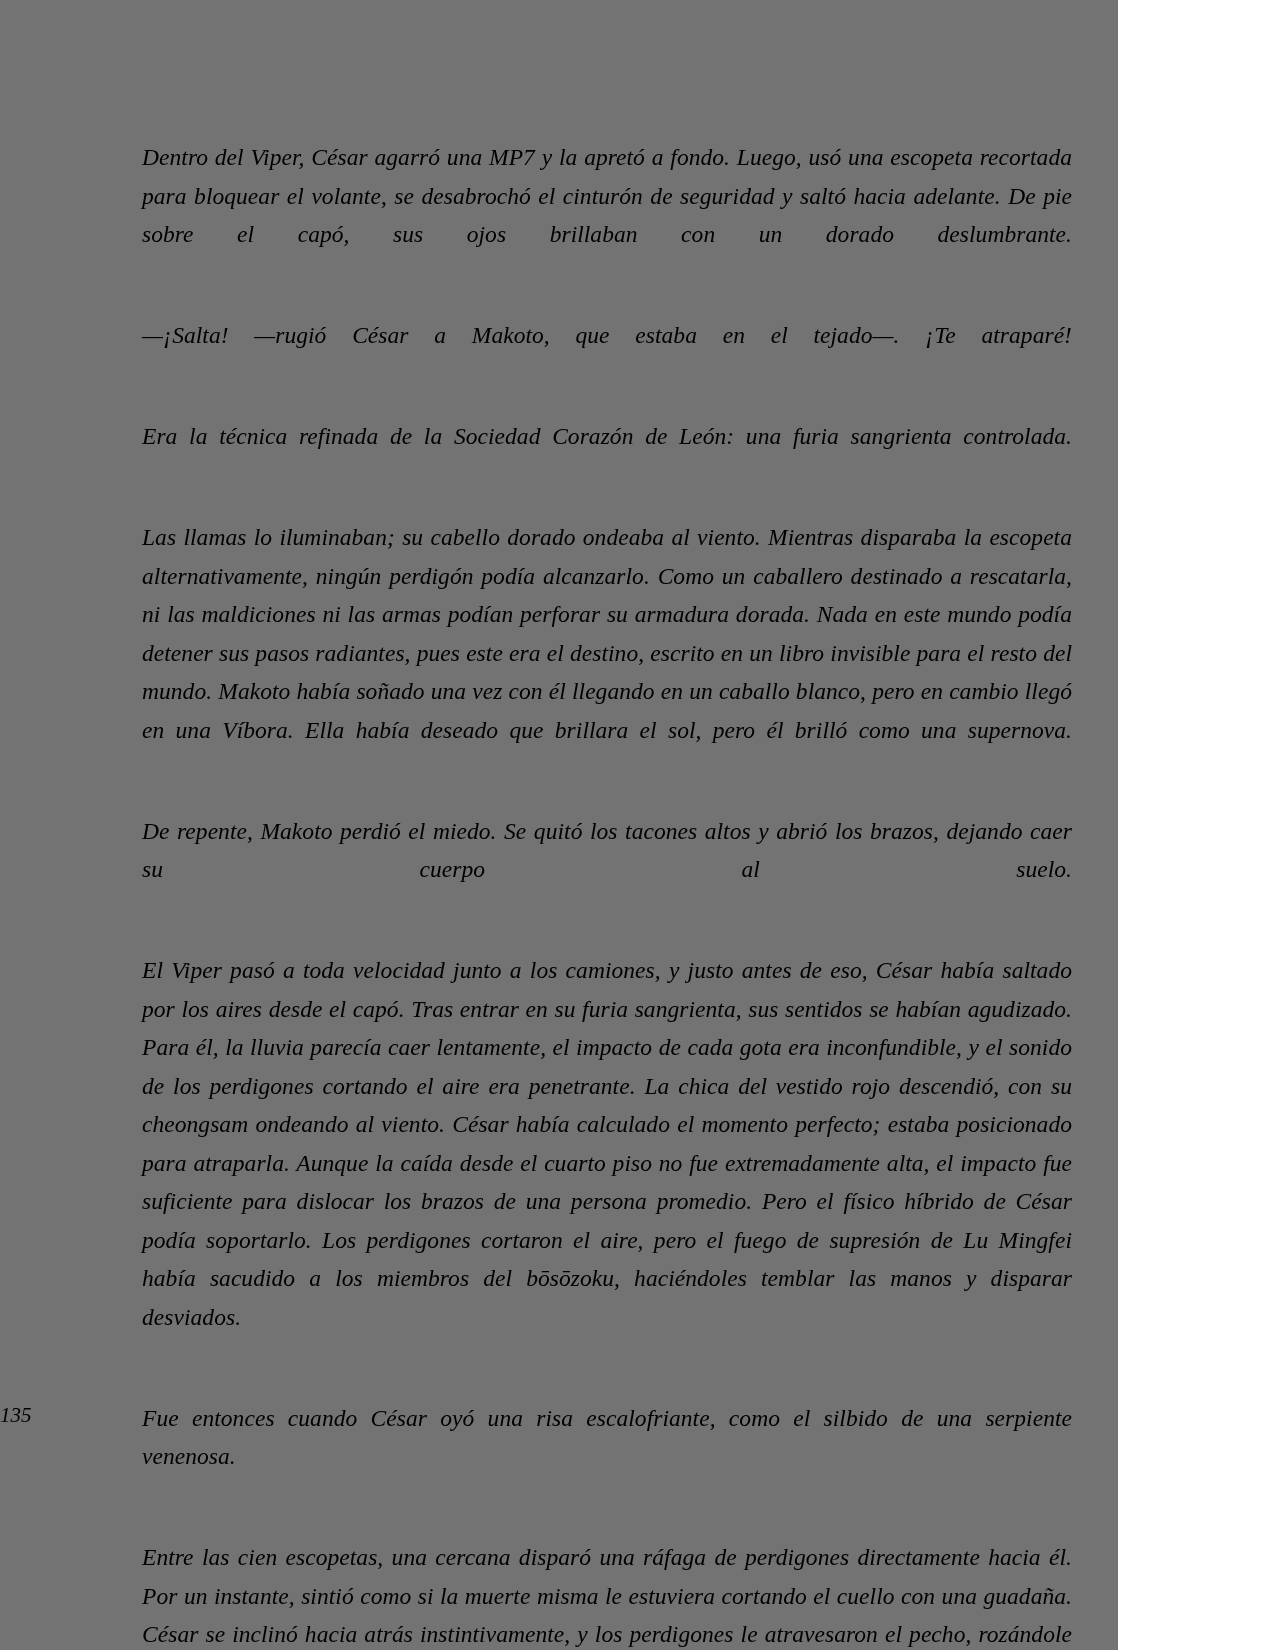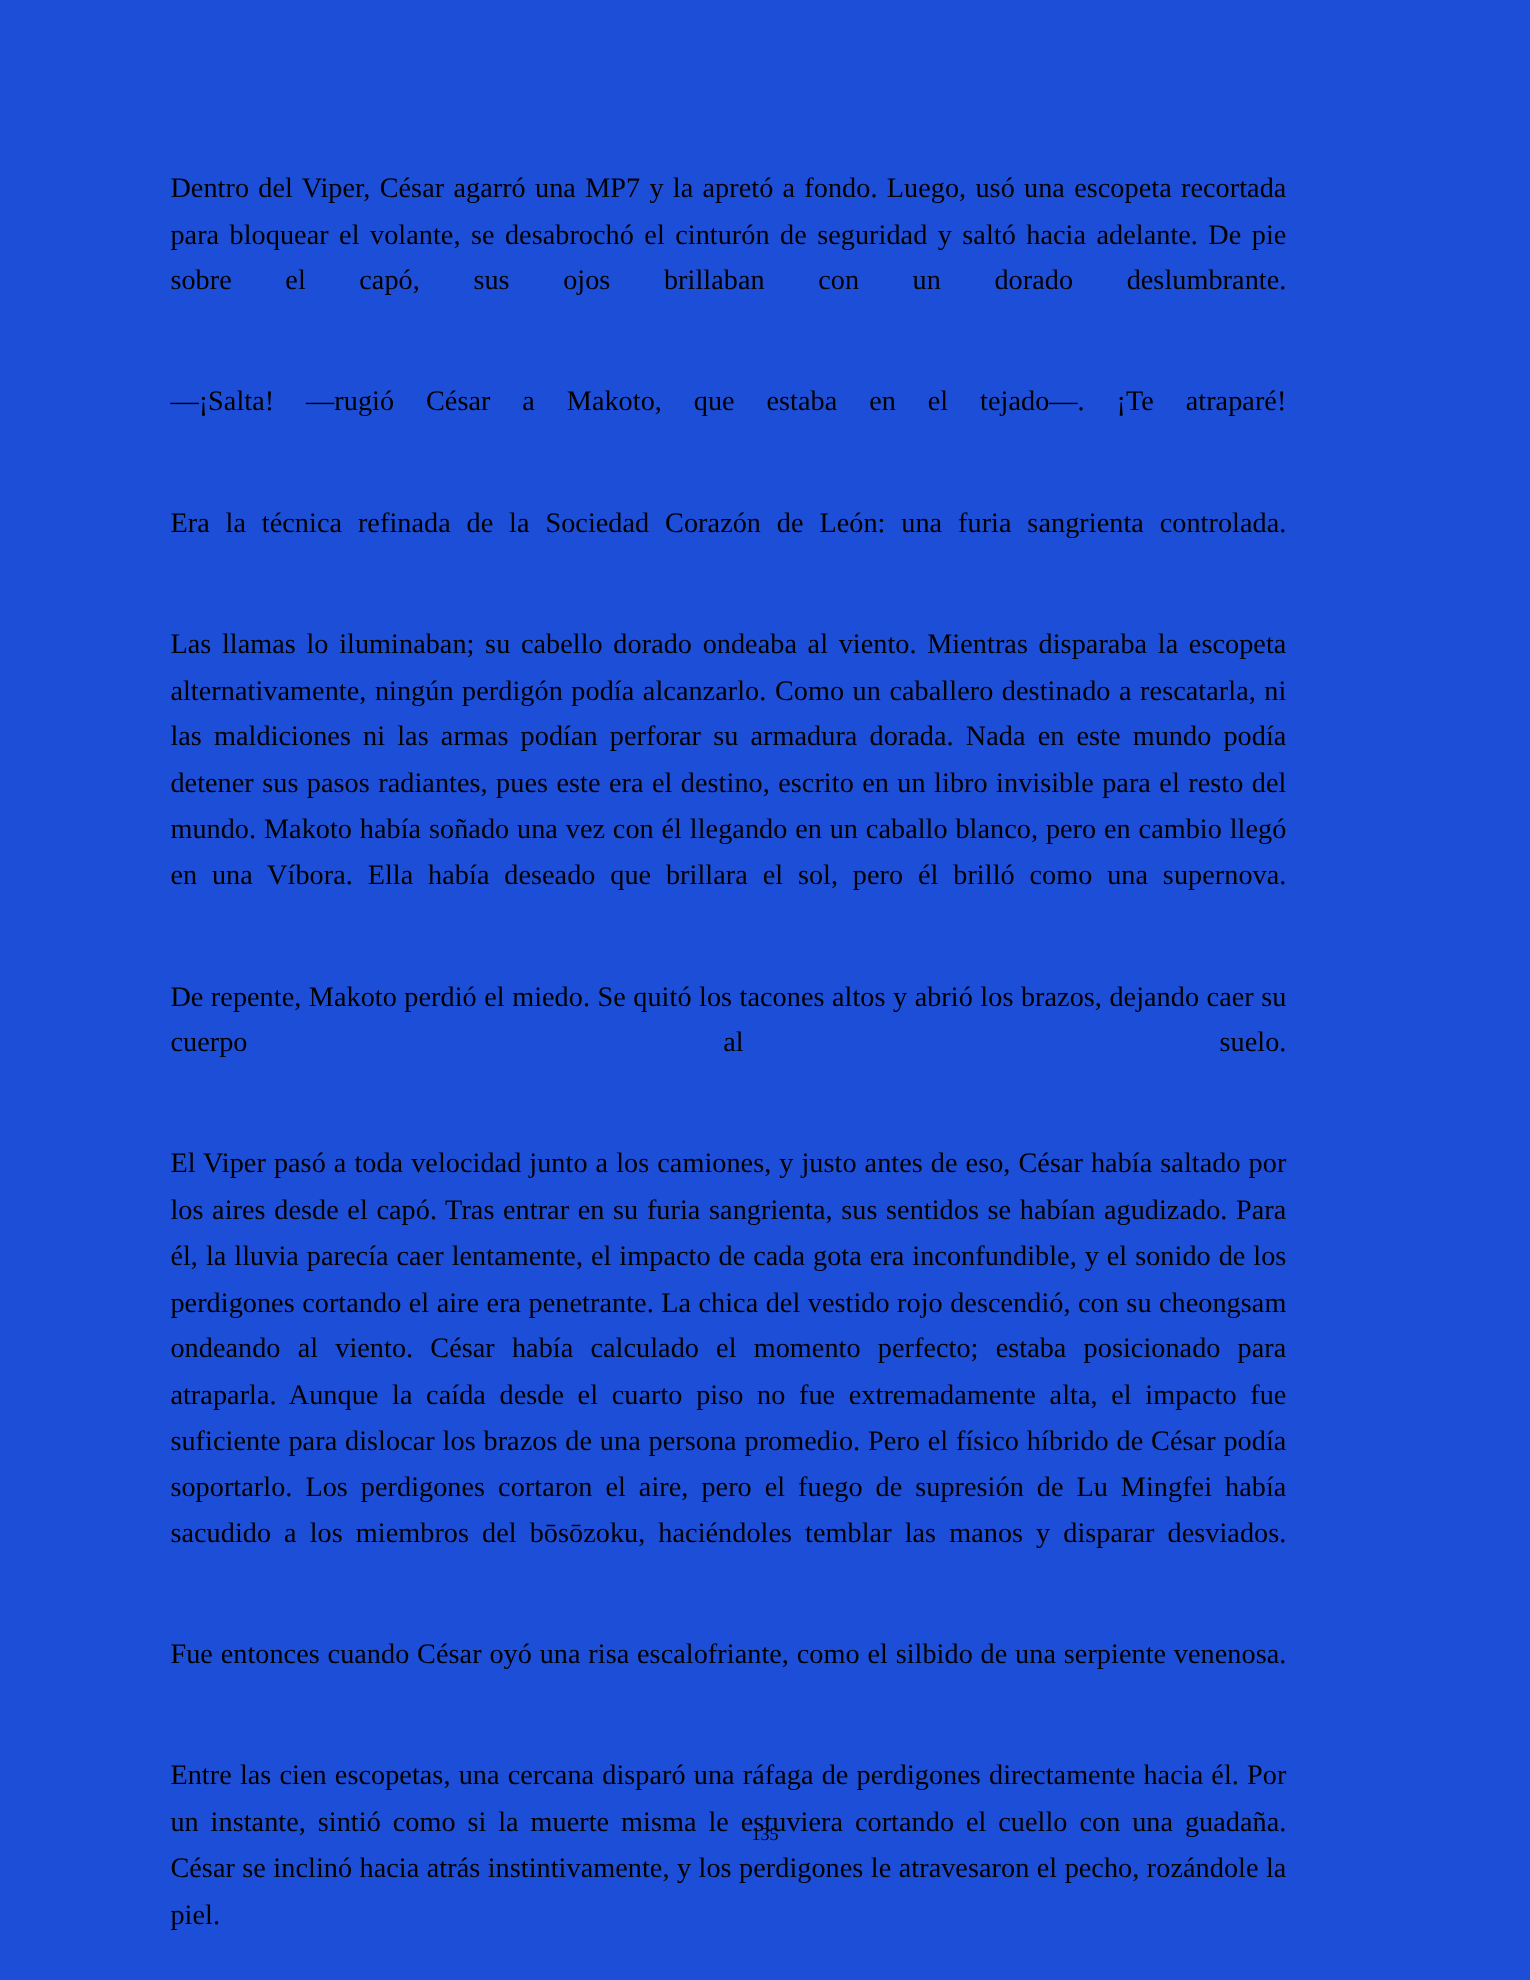--- a/index.html
+++ b/index.html
@@ -3,27 +3,28 @@
 <meta charset="utf-8">
 <style>
   html, body {
     margin: 0;
     padding: 0;
     background: #ffffff;
   }
 
   .page {
     position: relative;
-    width: 1275px;
+    width: 1118px;
     height: 1650px;
-    background: #1d4ed8;
+    background: #737373;
     box-sizing: border-box;
     overflow: hidden;
     font-family: "Liberation Serif", "DejaVu Serif", serif;
     color: #000000;
+    font-style: italic;
   }
 
   .text-column {
     position: absolute;
     left: 142px;
     top: 138px;
     width: 930px;
   }
 
   .para {
@@ -46,23 +47,22 @@
   .para::after {
     content: "";
     display: inline-block;
     width: 100%;
   }
 
   .page-number {
     position: absolute;
     left: 0;
     right: 0;
-    top: 1516px;
-    text-align: center;
-    font-size: 15px;
+    top: 1402px;
+    font-size: 21px;
     line-height: 26px;
     font-family: "Liberation Serif", "DejaVu Serif", serif;
     color: #000000;
   }
 </style>
 </head>
 <body>
 
 <div class="page">
 

